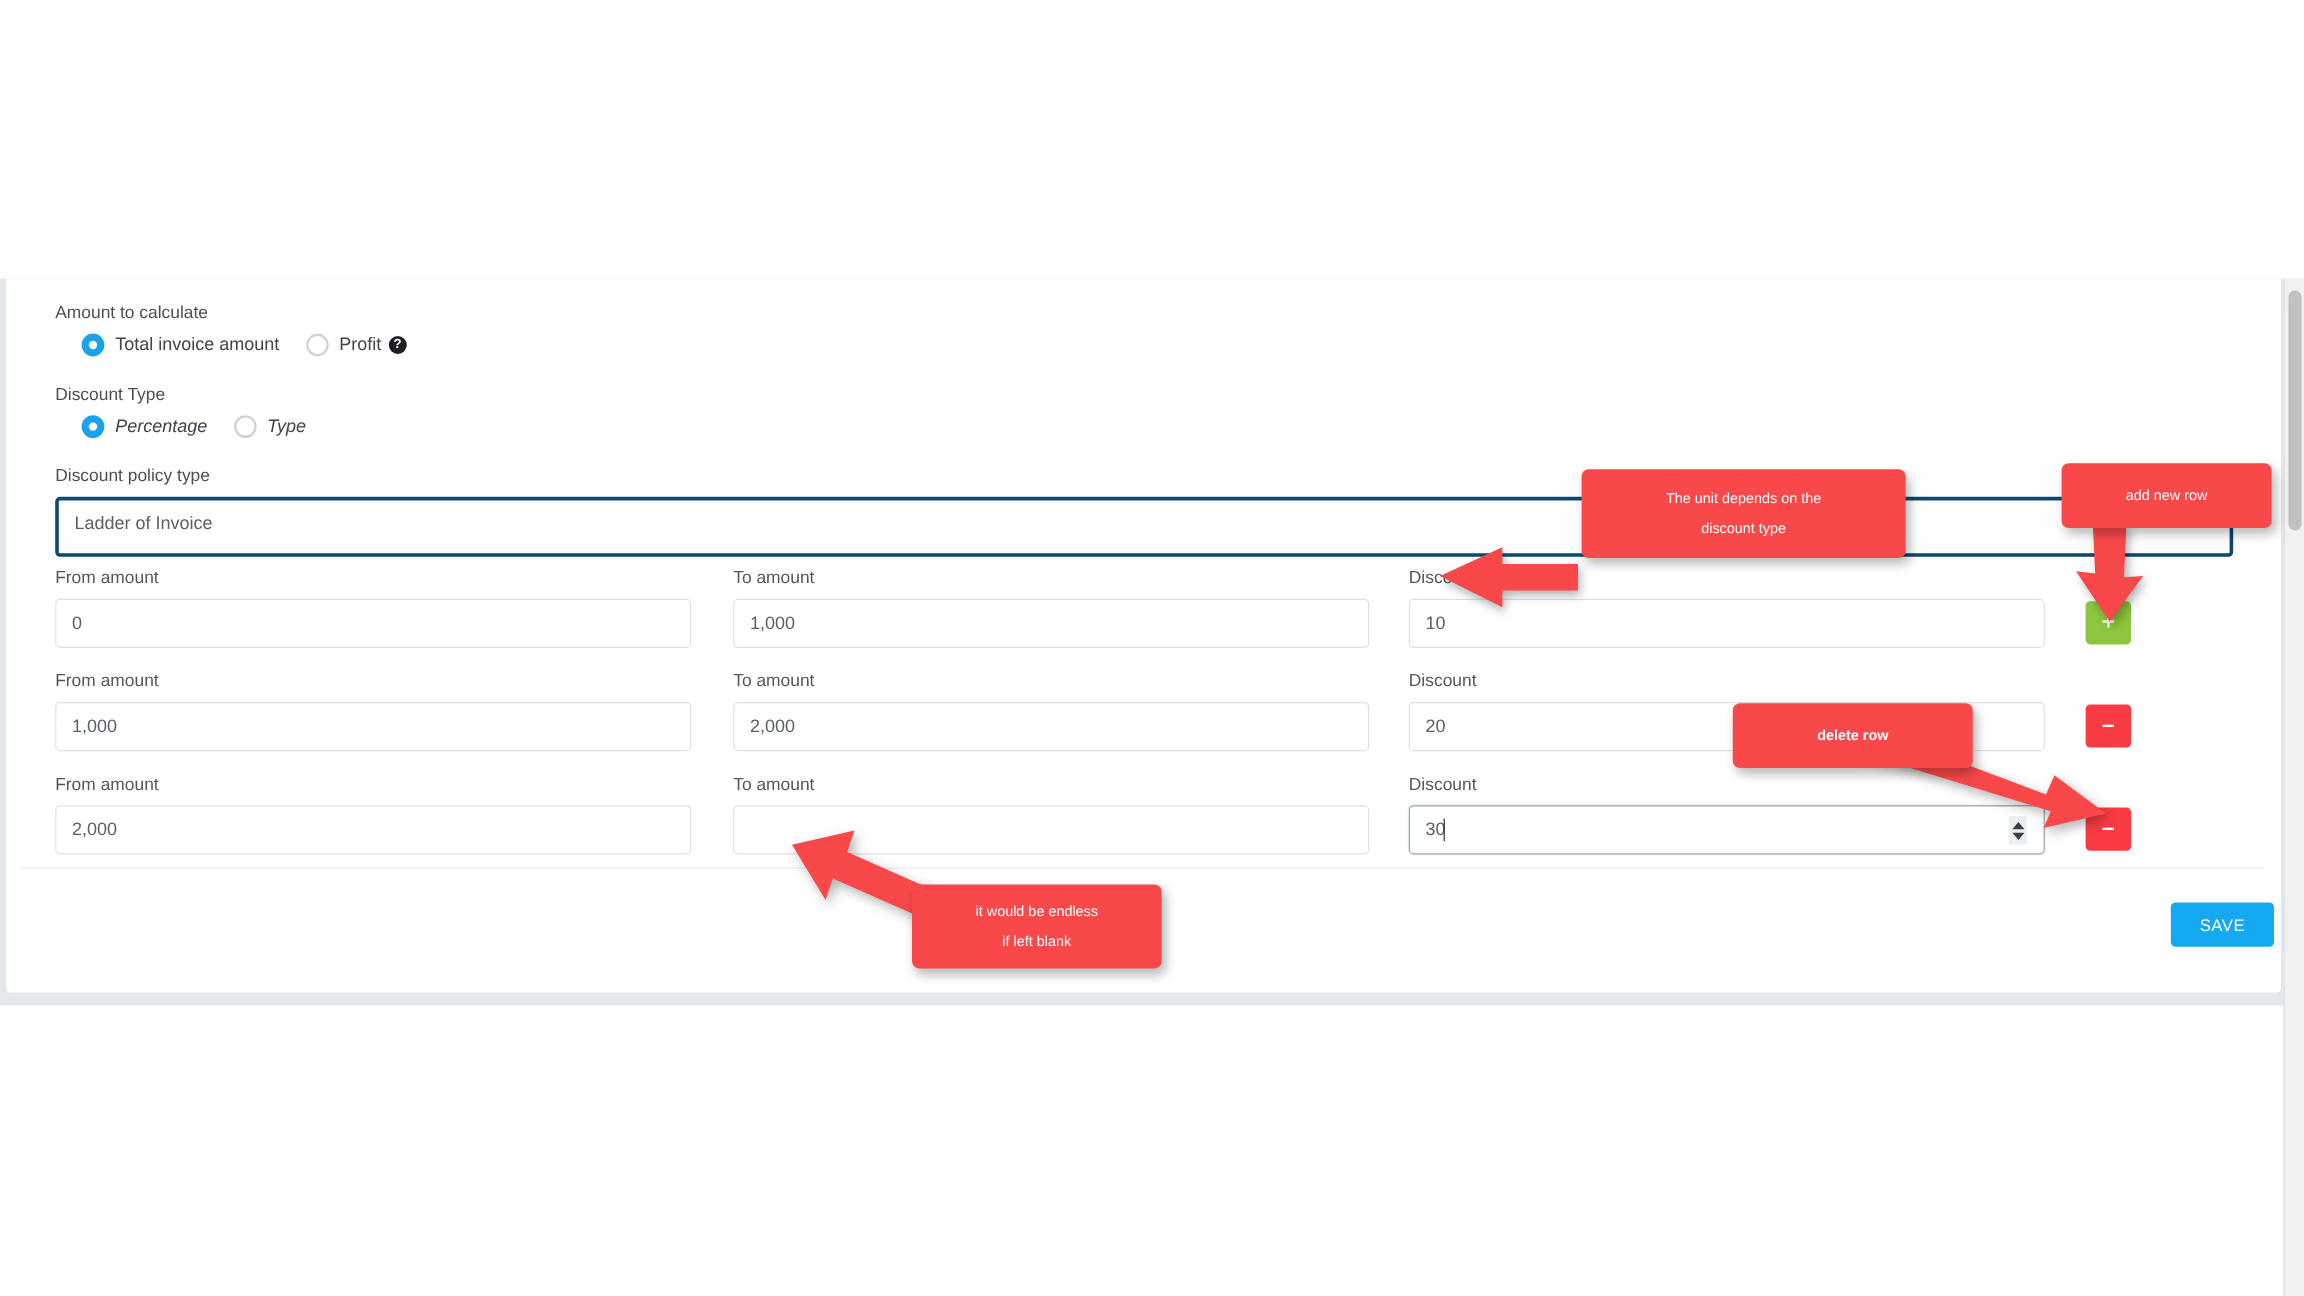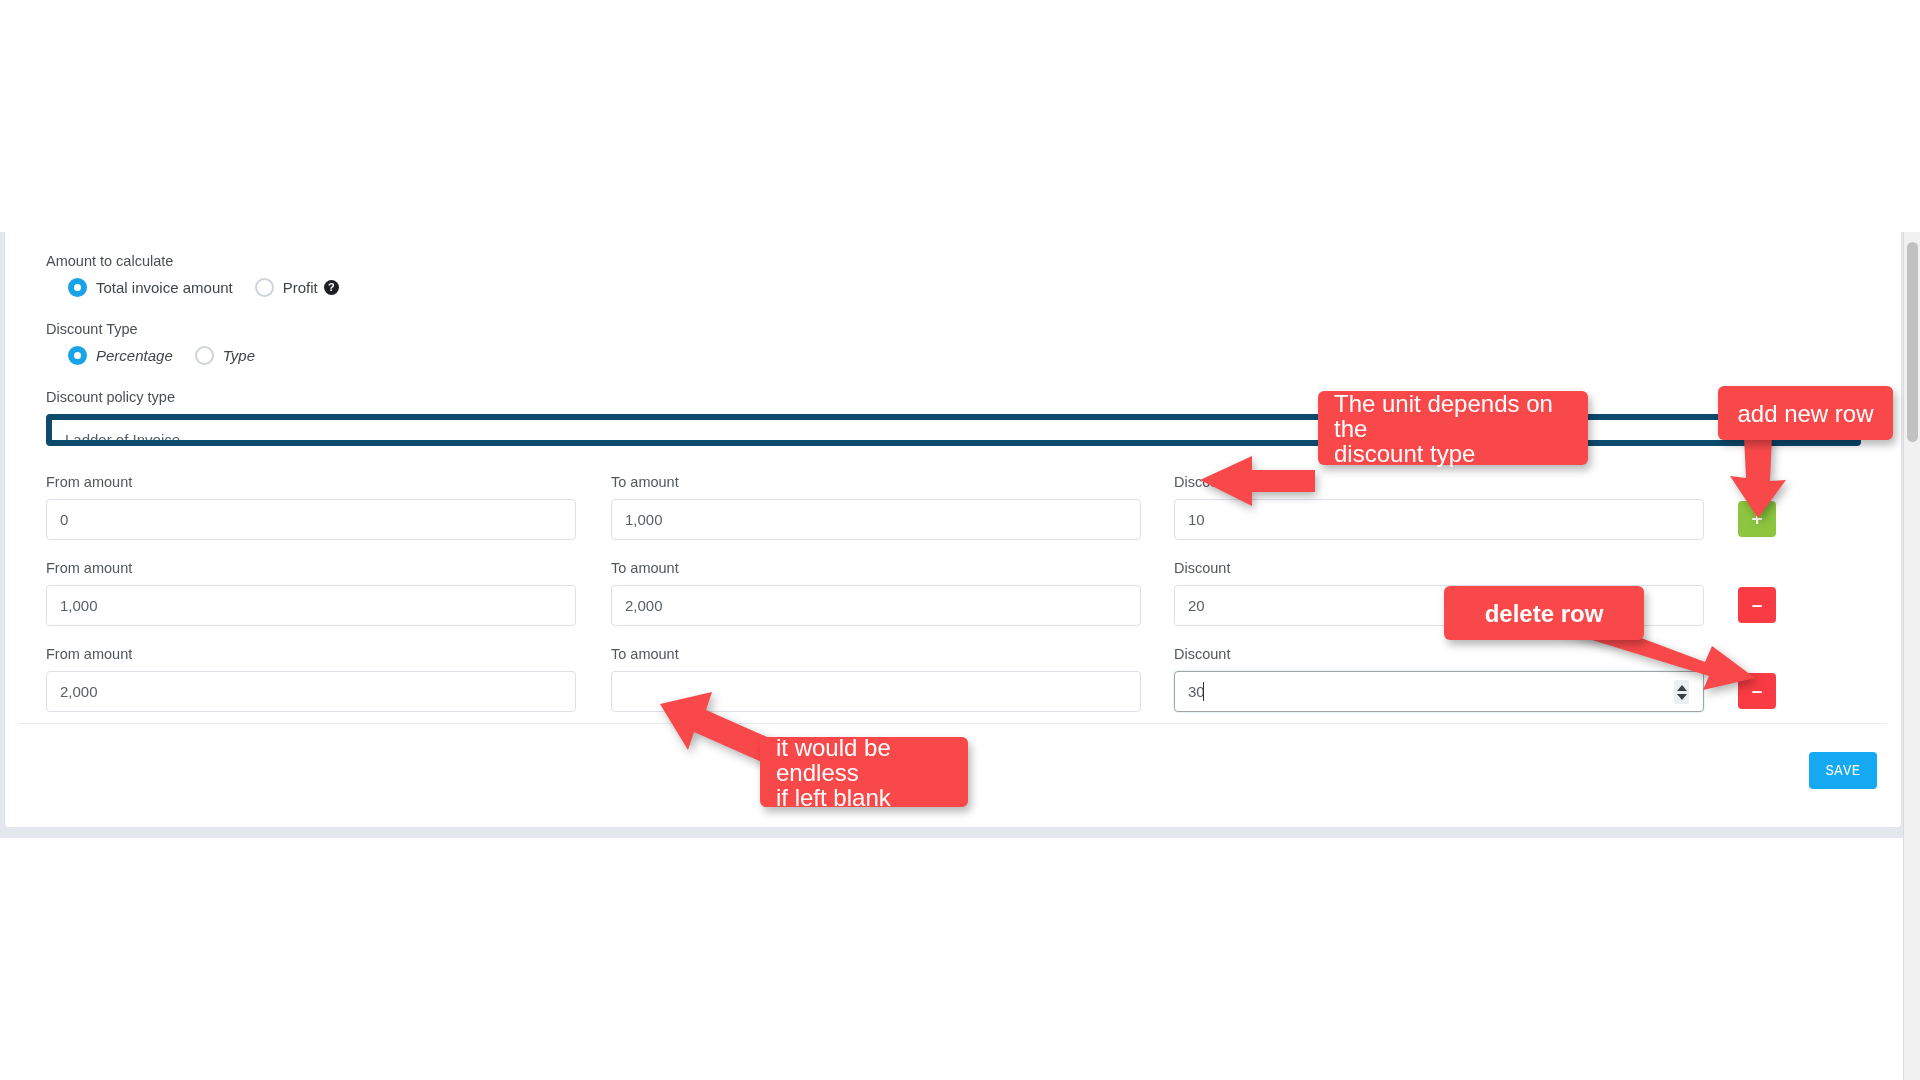--- a/index.html
+++ b/index.html
@@ -149,23 +149,23 @@
     line-height: 39px;
     outline: none;
   }
   .inp.focused {
     border: 1px solid #a3a3a3;
     box-shadow: 0 0 0 1px rgba(78,176,238,0.12);
   }
 
   .select-box {
     position: absolute;
-    height: 32px;
-    background: #ffffff;
-    border: 6px solid #0c4a6e;
+    height: 50px;
+    background: #ffffff;
+    border: 3px solid #0c4a6e;
     border-radius: 4px;
     font-size: 15px;
     color: #5a6068;
     padding: 0 13px;
     line-height: 39px;
     white-space: nowrap;
     overflow: hidden;
     cursor: pointer;
   }
 
@@ -225,39 +225,40 @@
     top: 723px;
     width: 1869px;
     height: 1px;
     background: #e8ebef;
   }
 
   .save-btn {
     position: absolute;
     left: 1809px;
     top: 752px;
-    width: 68px;
+    width: 86px;
     height: 37px;
     background: #14a9f0;
     border: none;
     border-radius: 4px;
     color: #ffffff;
     font-size: 14px;
-    font-family: Liberation Mono, monospace;
+    font-family: Liberation Sans, sans-serif;
     letter-spacing: 0.4px;
     cursor: pointer;
   }
 
   
   .callout {
     position: absolute;
     background: #f9484a;
     color: #ffffff;
     border-radius: 6px;
-    font-size: 24px;
+    text-align: center;
+    font-size: 12px;
     line-height: 25px;
     display: flex;
     align-items: center;
     justify-content: center;
     padding: 24px 16px;
     box-shadow: 3px 5px 9px rgba(0,0,0,0.28);
     white-space: pre-line;
     z-index: 40;
   }
 

